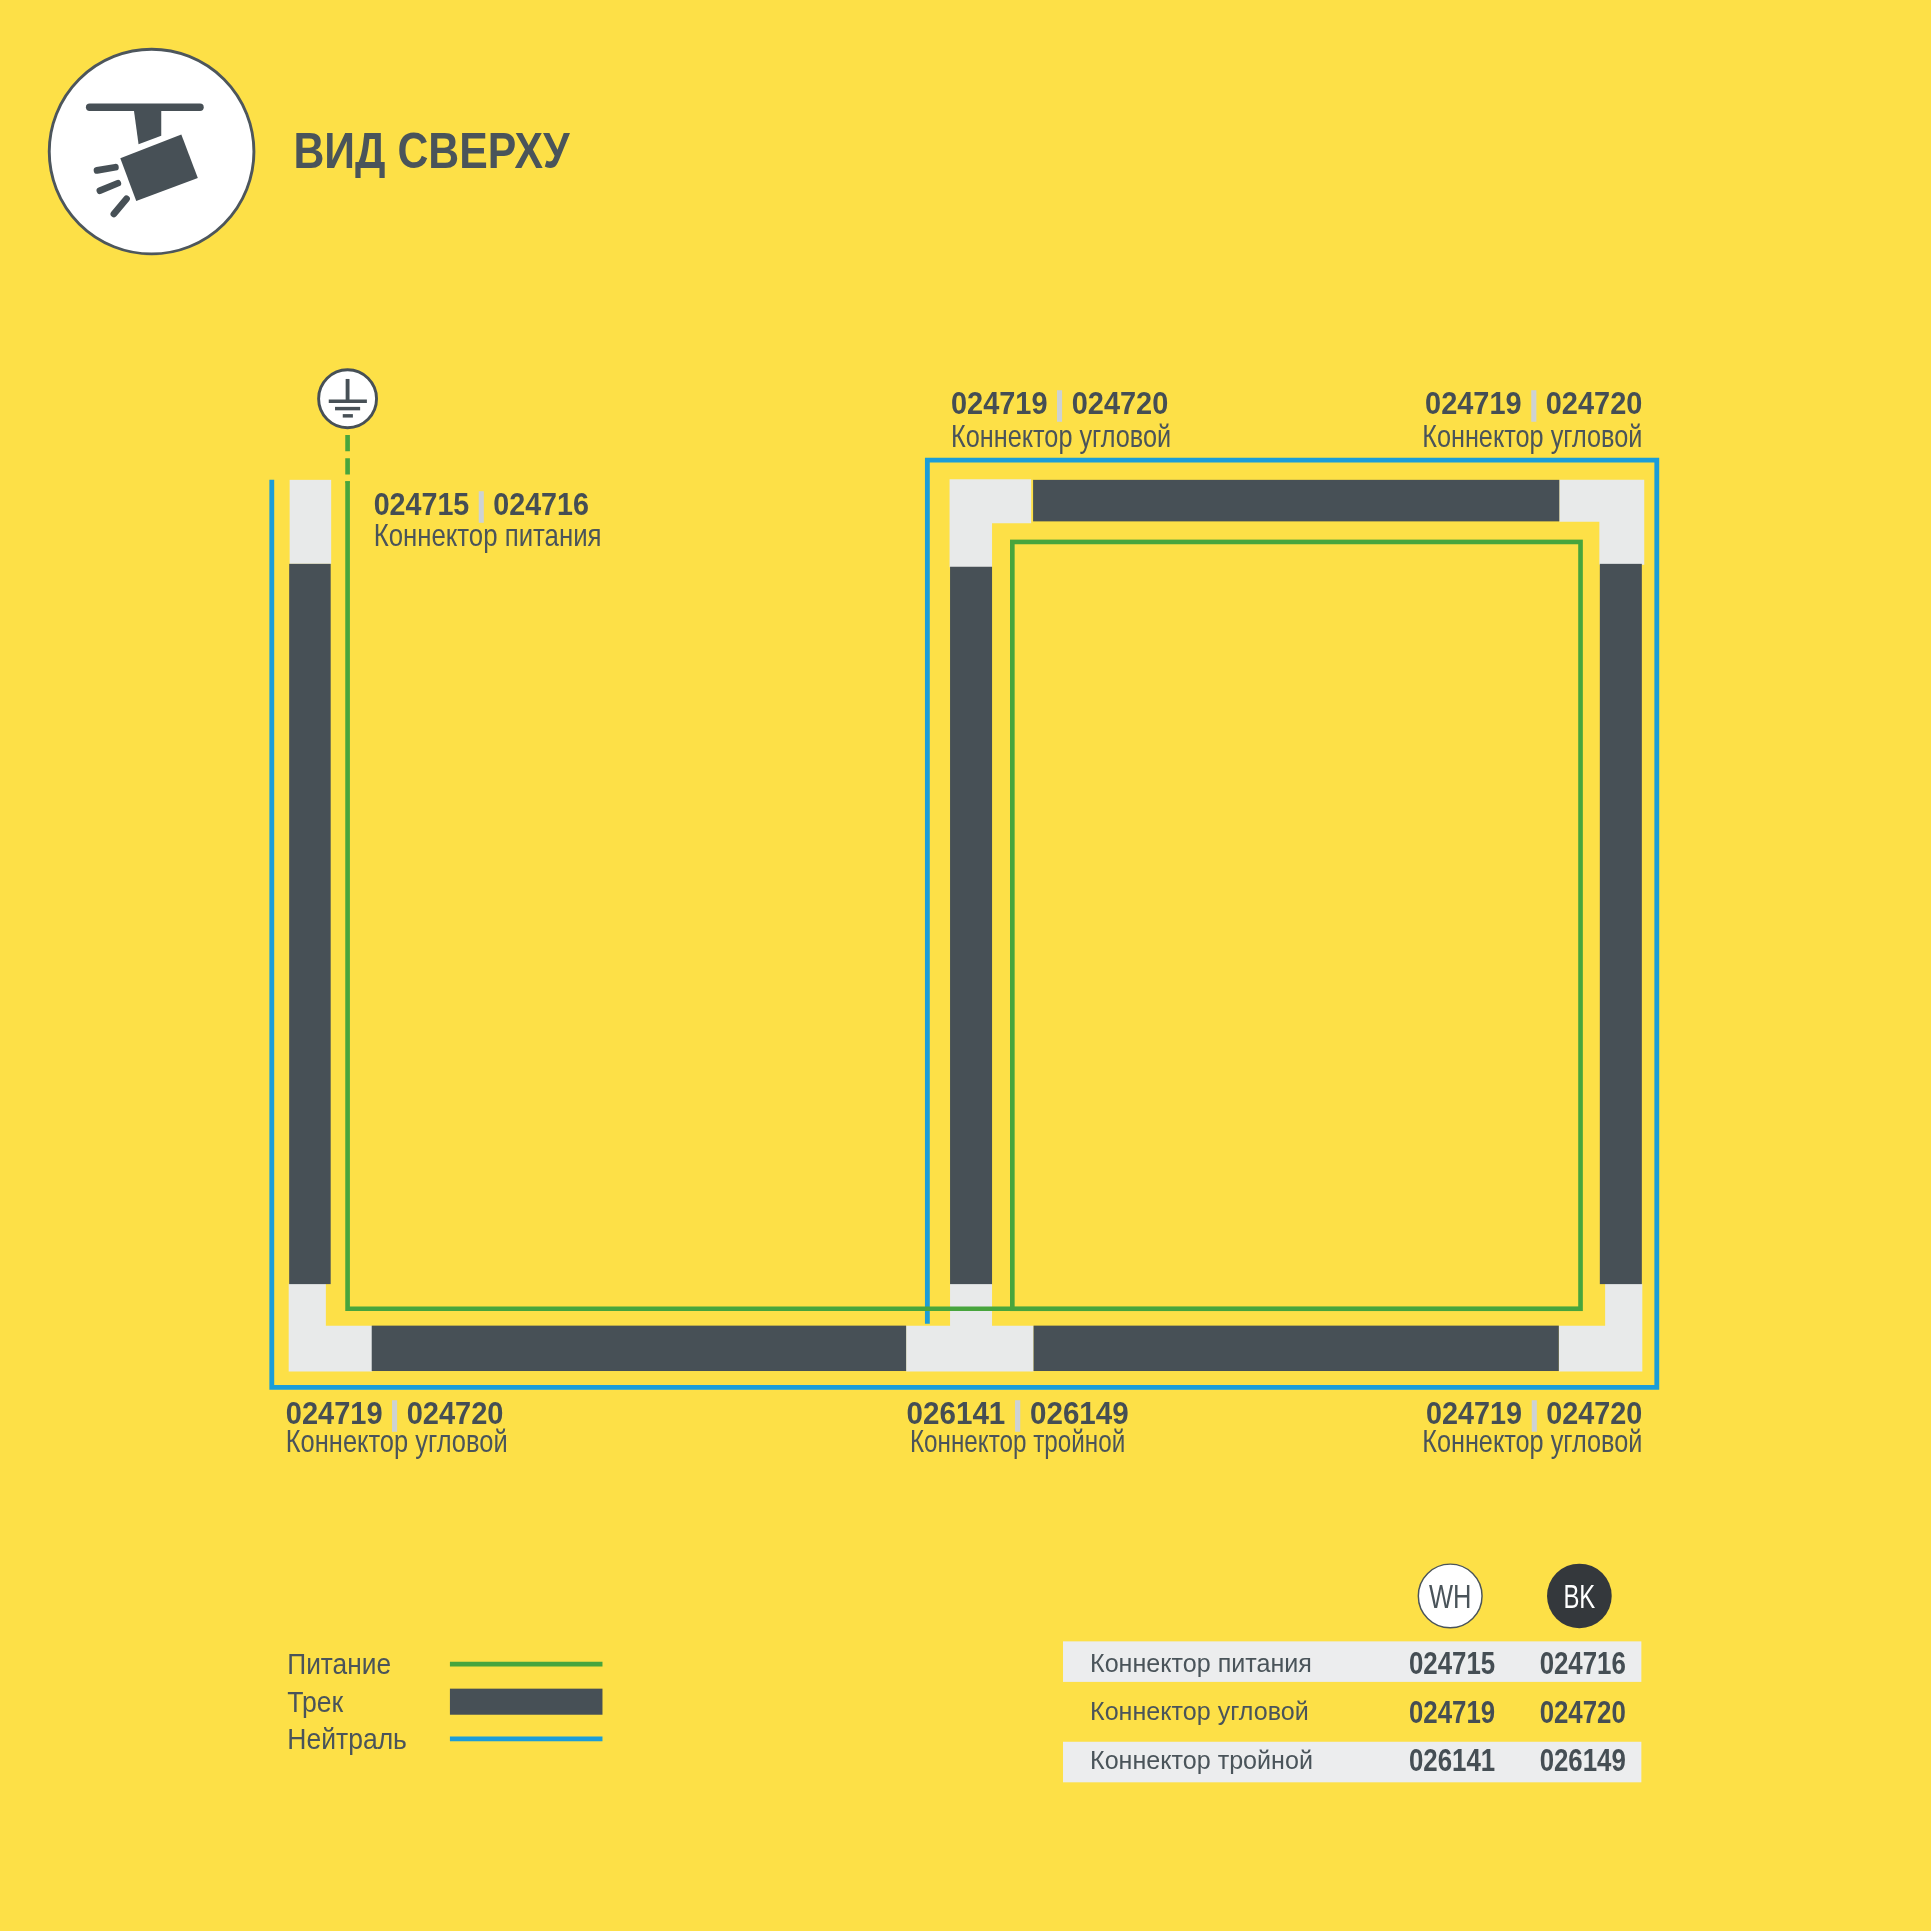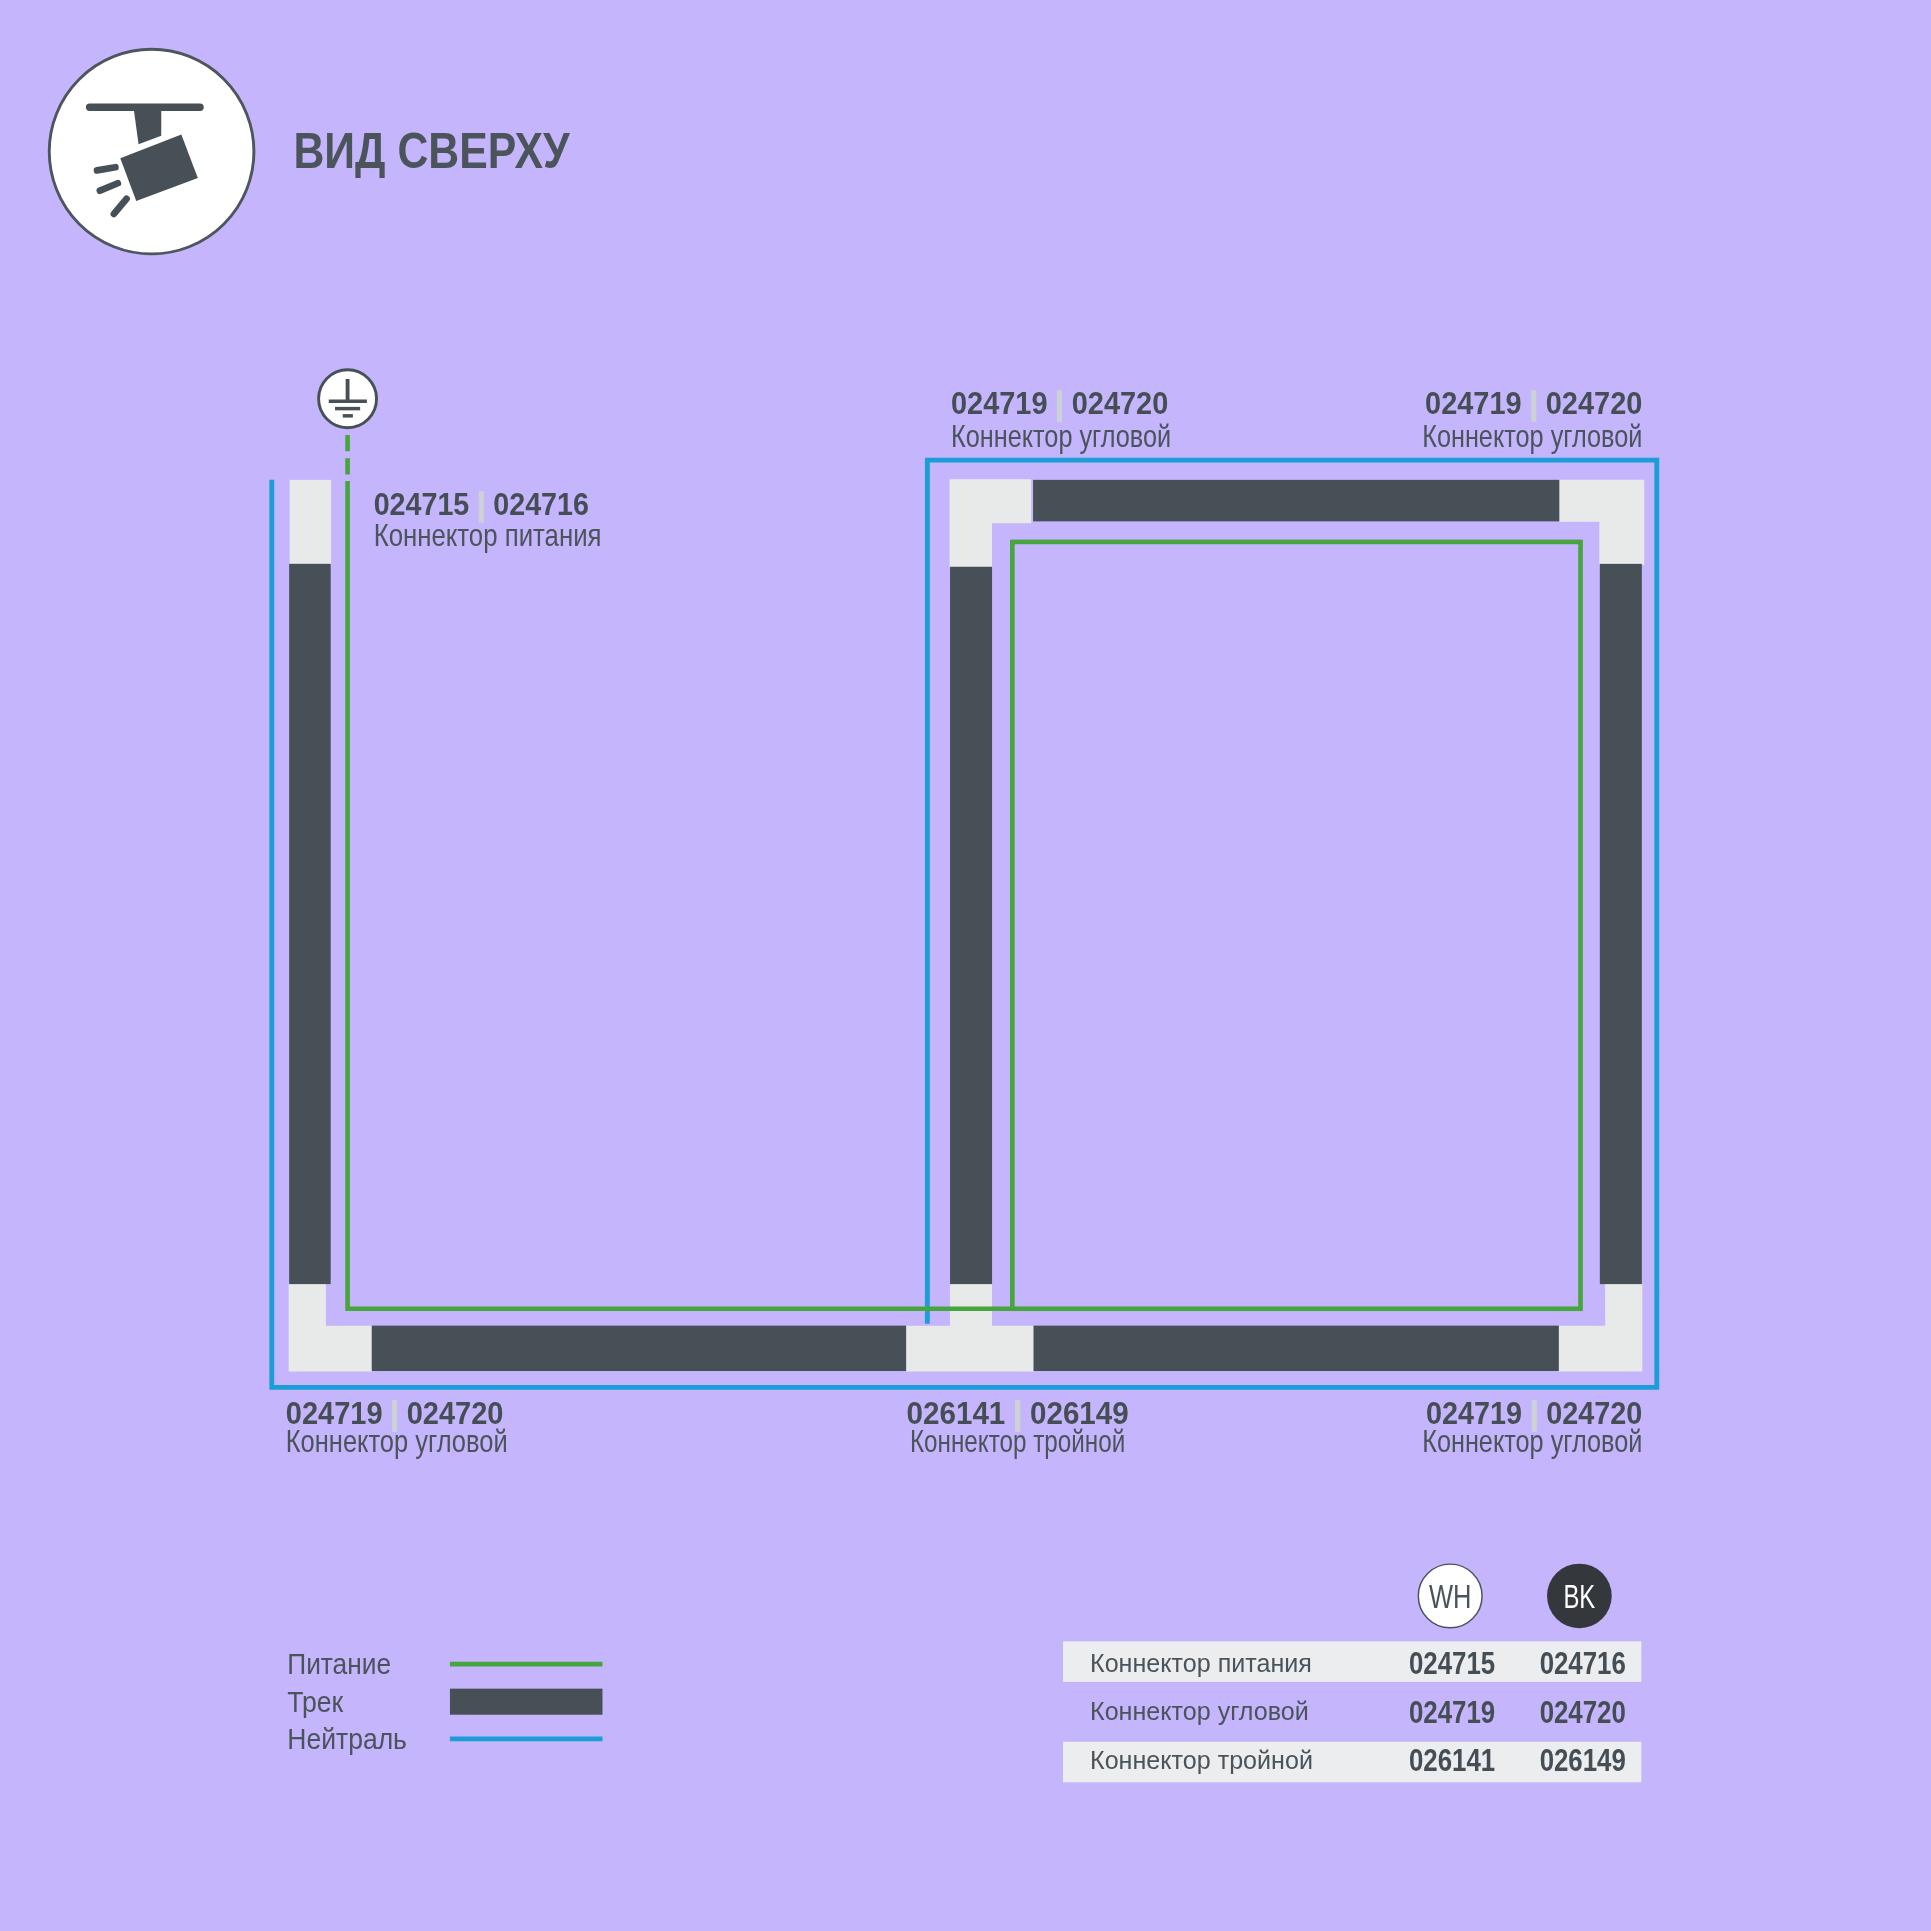--- a/index.html
+++ b/index.html
@@ -1,16 +1,16 @@
 <!DOCTYPE html>
 <html><head>
 <meta charset="utf-8">
 <style>
   html,body{margin:0;padding:0;background:#ffffff;}
-  #page{position:relative;width:1931px;height:1931px;background:#c4b5fd;overflow:hidden;}
+  #page{position:relative;width:1931px;height:1931px;background:#fde047;overflow:hidden;}
   svg{position:absolute;left:0;top:0;}
   text{font-family:"Liberation Sans", sans-serif;}
   .num{font-weight:bold;font-size:32px;fill:#454e54;}
   .lbl{font-weight:normal;font-size:32px;fill:#4a545a;}
   .sep{fill:#cdd2d4;stroke:#cdd2d4;stroke-width:1.5px;}
 </style>
 </head>
 <body>
 <div id="page">
 <svg width="1931" height="1931" viewBox="0 0 2000 2000">

